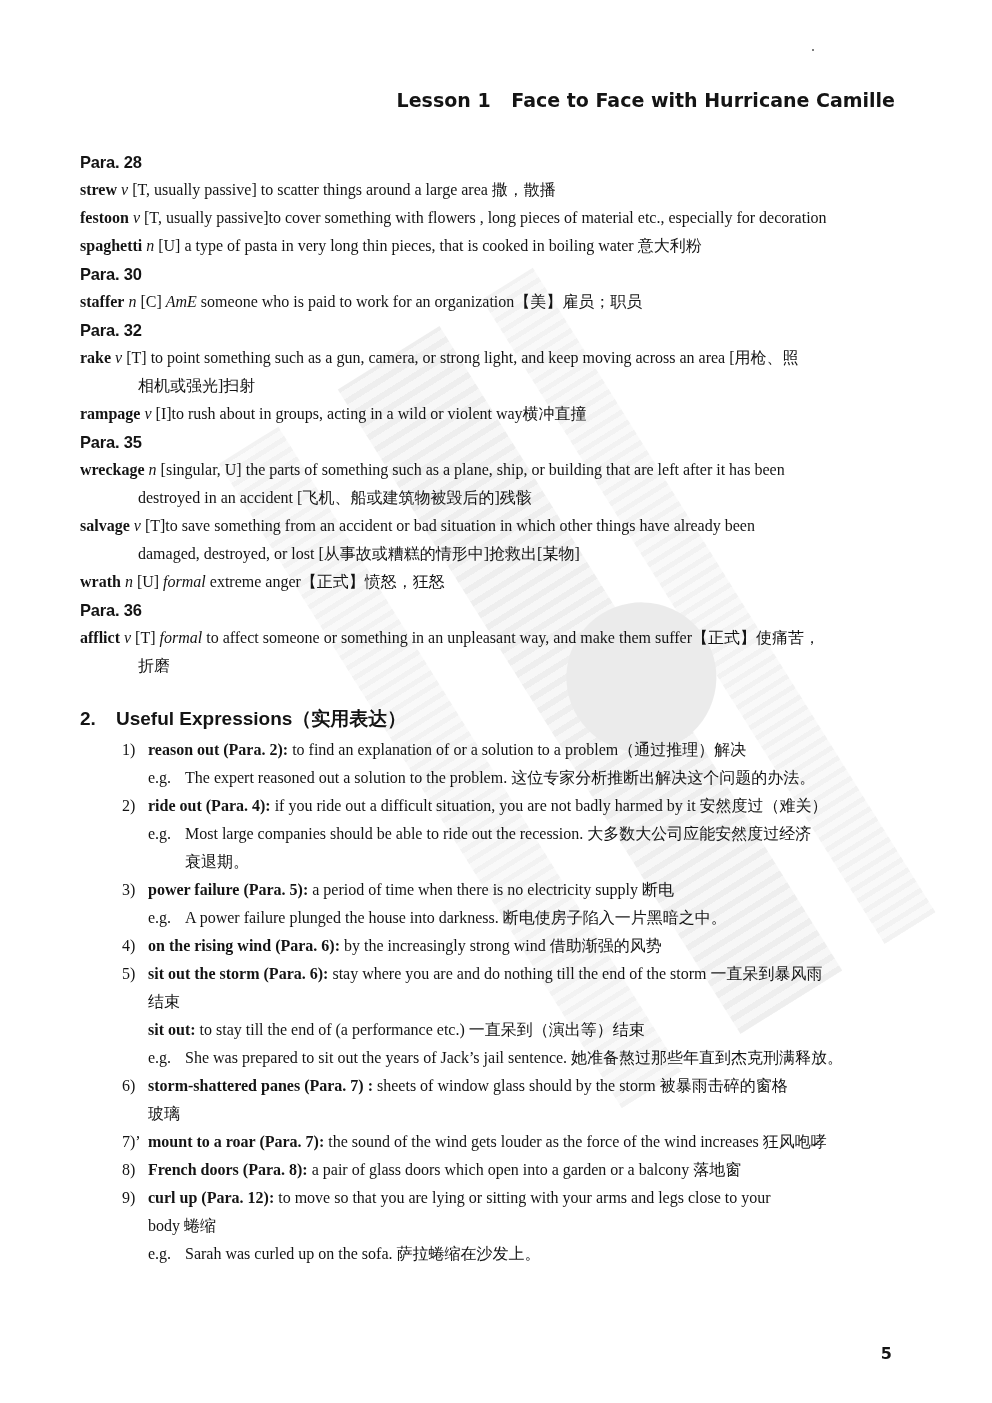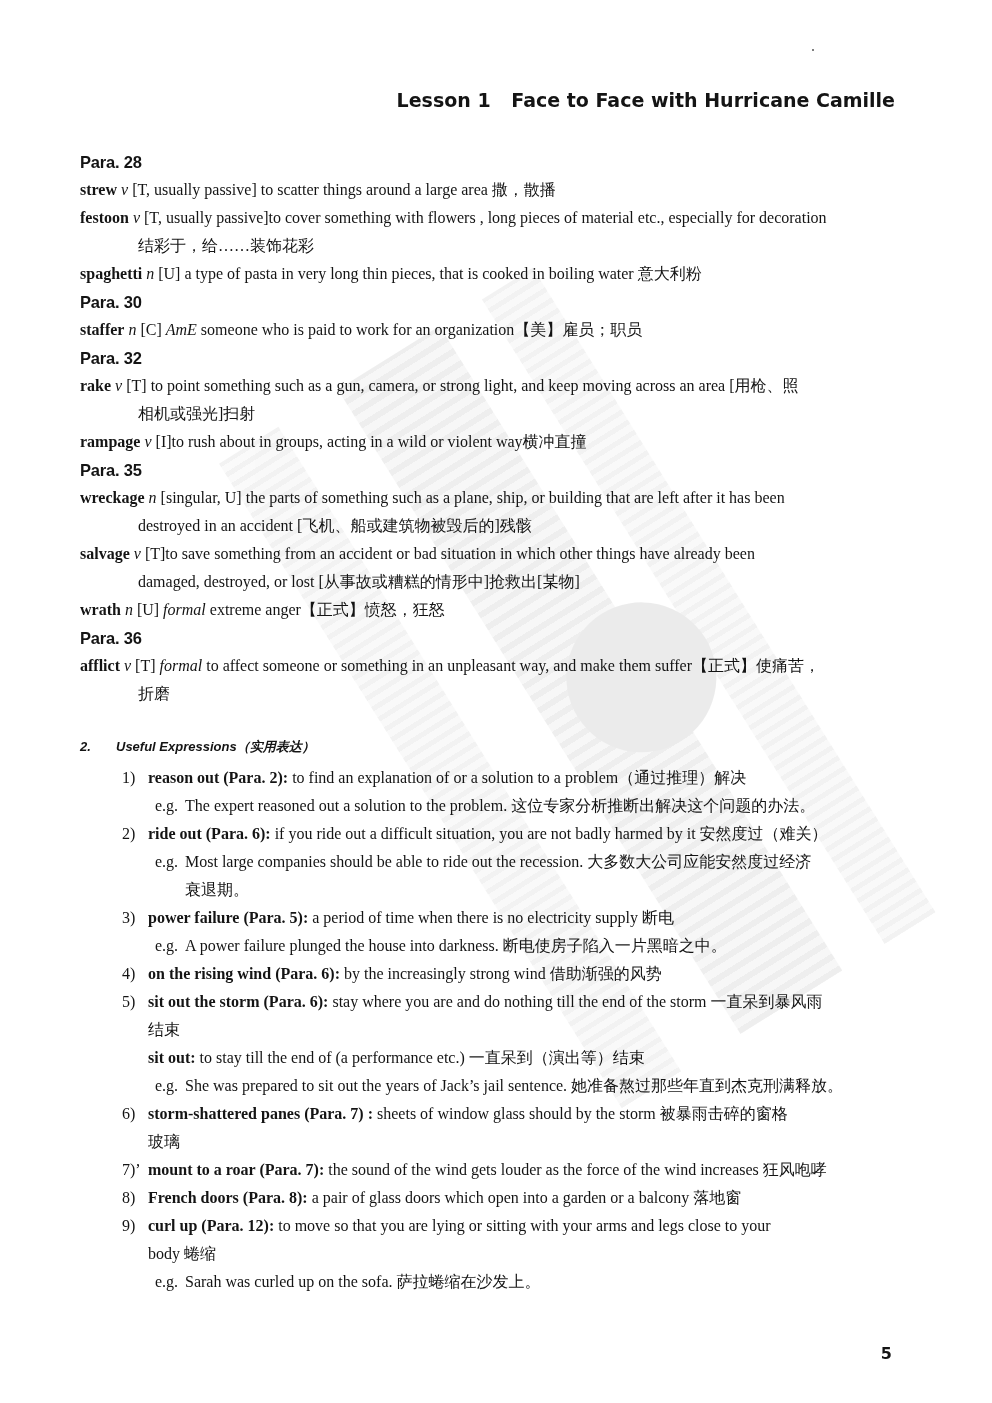--- a/index.html
+++ b/index.html
@@ -37,30 +37,30 @@
     font-size: 16.5px; line-height: 28px; height: 28px; letter-spacing: -0.2px;
   }
   .entry { font-size: 16px; line-height: 28px; }
   .entry .indent { display: block; padding-left: 58px; }
   .hw { font-weight: bold; }
   .pos, .reg { font-style: italic; }
 
   .section-title {
     margin-top: 22px; height: 34px;
     font-family: "Liberation Sans", "DejaVu Sans", sans-serif; font-weight: bold;
-    font-size: 13px; line-height: 34px; font-style: italic;
+    font-size: 19px; line-height: 34px;
   }
   .section-title .num { display: inline-block; width: 36px; }
 
   .expr-list { margin-left: 42px; }
   .expr { font-size: 16px; line-height: 28px; position: relative; padding-left: 26px; }
   .expr .idx { position: absolute; left: 0; top: 0; }
   .expr .term { font-weight: bold; }
   .expr .example { display: block; }
-  .expr .eg { display: inline-block; width: 37px; text-align: center; }
+  .expr .eg { display: inline-block; width: 37px; }
   .expr .eg-cont { display: block; padding-left: 37px; }
   .expr .sub { display: block; }
 
   .page-number {
     position: absolute; right: 100px; top: 1344px;
     font-family: "DejaVu Sans", "Liberation Sans", sans-serif; font-weight: bold; font-size: 16px;
   }
   .dot { position: absolute; width: 2px; height: 2px; background: #555; border-radius: 1px; }
 </style>
 </head>
@@ -78,42 +78,42 @@
 <header class="running-head">
   <span class="lesson">Lesson 1</span>
   <span>Face to Face with Hurricane Camille</span>
 </header>
 
 <main class="content">
 
   <section id="vocab">
       <div class="para-head">Para. 28</div>
       <div class="entry"><span class="hw">strew</span> <span class="pos">v</span><span> [T, usually passive] to scatter things around a large area 撒，散播</span></div>
-      <div class="entry"><span class="hw">festoon</span> <span class="pos">v</span><span> [T, usually passive]to cover something with flowers , long pieces of material etc., especially for decoration</span><span class="indent">结彩于，给……装饰花彩</span></div>
+      <div class="entry"><span class="hw">festoon</span> <span class="pos">v</span><span> [T, usually passive]to cover something with flowers , long pieces of material etc., especially for decoration</span></div>
       <div class="entry"><span class="hw">spaghetti</span> <span class="pos">n</span><span> [U] a type of pasta in very long thin pieces, that is cooked in boiling water 意大利粉</span></div>
       <div class="para-head">Para. 30</div>
       <div class="entry"><span class="hw">staffer</span> <span class="pos">n</span><span> [C] </span><span class="reg">AmE</span><span> someone who is paid to work for an organization【美】雇员；职员</span></div>
       <div class="para-head">Para. 32</div>
       <div class="entry"><span class="hw">rake</span> <span class="pos">v</span><span> [T] to point something such as a gun, camera, or strong light, and keep moving across an area [用枪、照</span><span class="indent">相机或强光]扫射</span></div>
       <div class="entry"><span class="hw">rampage</span> <span class="pos">v</span><span> [I]to rush about in groups, acting in a wild or violent way横冲直撞</span></div>
       <div class="para-head">Para. 35</div>
       <div class="entry"><span class="hw">wreckage</span> <span class="pos">n</span><span> [singular, U] the parts of something such as a plane, ship, or building that are left after it has been</span><span class="indent">destroyed in an accident [飞机、船或建筑物被毁后的]残骸</span></div>
       <div class="entry"><span class="hw">salvage</span> <span class="pos">v</span><span> [T]to save something from an accident or bad situation in which other things have already been</span><span class="indent">damaged, destroyed, or lost [从事故或糟糕的情形中]抢救出[某物]</span></div>
       <div class="entry"><span class="hw">wrath</span> <span class="pos">n</span><span> [U] </span><span class="reg">formal</span><span> extreme anger【正式】愤怒，狂怒</span></div>
       <div class="para-head">Para. 36</div>
       <div class="entry"><span class="hw">afflict</span> <span class="pos">v</span><span> [T] </span><span class="reg">formal</span><span> to affect someone or something in an unpleasant way, and make them suffer【正式】使痛苦，</span><span class="indent">折磨</span></div>
     </section>
 
   <section>
     <div class="section-title">
       <span class="num">2.</span><span>Useful Expressions（实用表达）</span>
     </div>
     <div class="expr-list" id="exprs">
         <div class="expr"><span class="idx">1)</span><span class="term">reason out (Para. 2):</span><span> to find an explanation of or a solution to a problem（通过推理）解决</span><span class="example"><span class="eg">e.g.</span><span>The expert reasoned out a solution to the problem. 这位专家分析推断出解决这个问题的办法。</span></span></div>
-        <div class="expr"><span class="idx">2)</span><span class="term">ride out (Para. 6):</span><span> if you ride out a difficult situation, you are not badly harmed by it 安然度过（难关）</span><span class="example"><span class="eg">e.g.</span><span>Most large companies should be able to ride out the recession. 大多数大公司应能安然度过经济</span><span class="eg-cont">衰退期。</span></span></div>
+        <div class="expr"><span class="idx">2)</span><span class="term">ride out (Para. 4):</span><span> if you ride out a difficult situation, you are not badly harmed by it 安然度过（难关）</span><span class="example"><span class="eg">e.g.</span><span>Most large companies should be able to ride out the recession. 大多数大公司应能安然度过经济</span><span class="eg-cont">衰退期。</span></span></div>
         <div class="expr"><span class="idx">3)</span><span class="term">power failure (Para. 5):</span><span> a period of time when there is no electricity supply 断电</span><span class="example"><span class="eg">e.g.</span><span>A power failure plunged the house into darkness. 断电使房子陷入一片黑暗之中。</span></span></div>
         <div class="expr"><span class="idx">4)</span><span class="term">on the rising wind (Para. 6):</span><span> by the increasingly strong wind 借助渐强的风势</span></div>
         <div class="expr"><span class="idx">5)</span><span class="term">sit out the storm (Para. 6):</span><span> stay where you are and do nothing till the end of the storm 一直呆到暴风雨</span><span class="sub">结束</span><span class="sub"><span class="term">sit out:</span><span> to stay till the end of (a performance etc.) 一直呆到（演出等）结束</span></span><span class="example"><span class="eg">e.g.</span><span>She was prepared to sit out the years of Jack’s jail sentence. 她准备熬过那些年直到杰克刑满释放。</span></span></div>
         <div class="expr"><span class="idx">6)</span><span class="term">storm-shattered panes (Para. 7) :</span><span> sheets of window glass should by the storm 被暴雨击碎的窗格</span><span class="sub">玻璃</span></div>
         <div class="expr"><span class="idx">7)’</span><span class="term">mount to a roar (Para. 7):</span><span> the sound of the wind gets louder as the force of the wind increases 狂风咆哮</span></div>
         <div class="expr"><span class="idx">8)</span><span class="term">French doors (Para. 8):</span><span> a pair of glass doors which open into a garden or a balcony 落地窗</span></div>
         <div class="expr"><span class="idx">9)</span><span class="term">curl up (Para. 12):</span><span> to move so that you are lying or sitting with your arms and legs close to your</span><span class="sub">body 蜷缩</span><span class="example"><span class="eg">e.g.</span><span>Sarah was curled up on the sofa. 萨拉蜷缩在沙发上。</span></span></div>
       </div>
   </section>
 </main>

